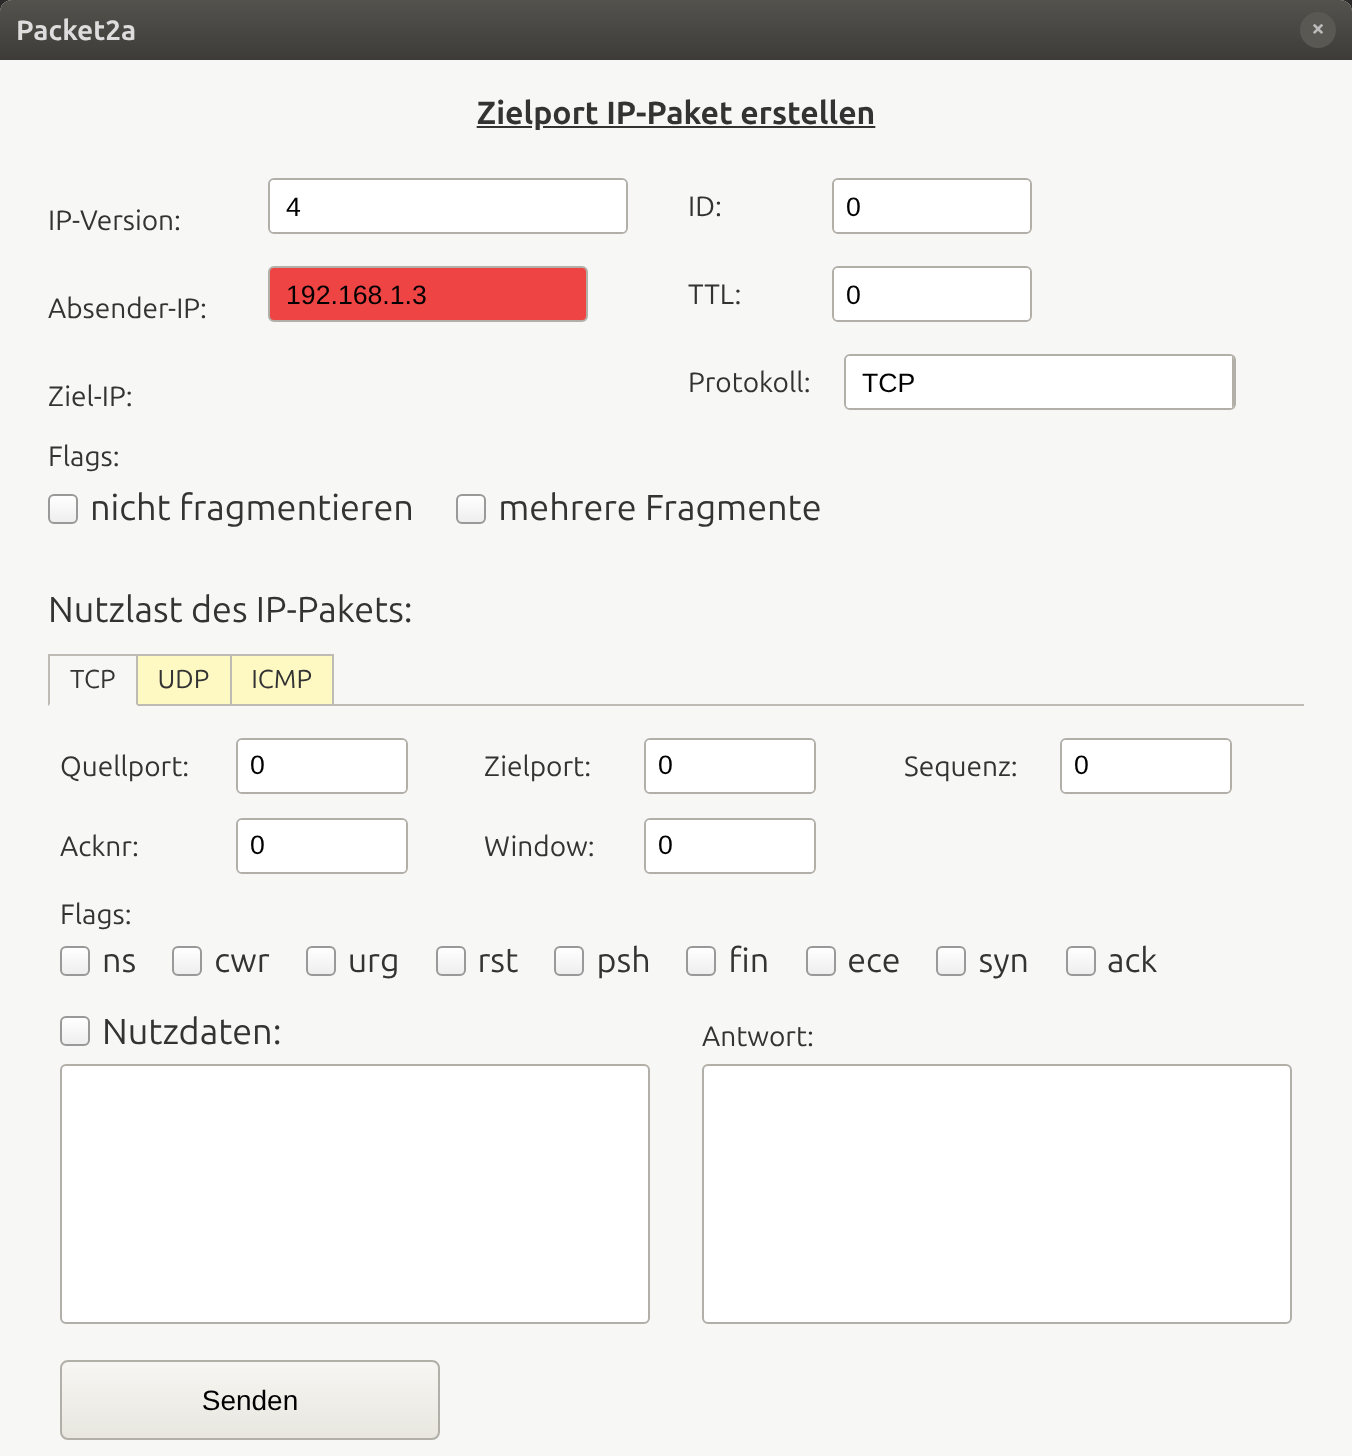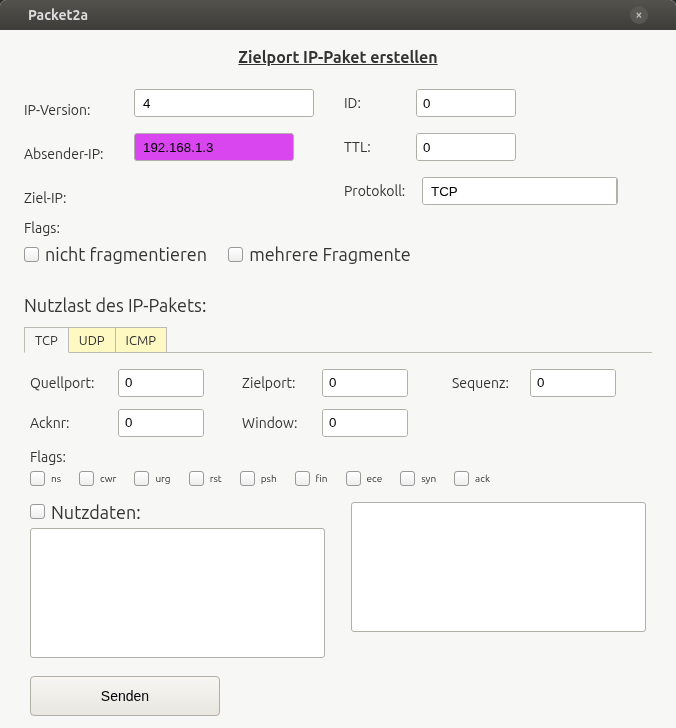--- a/index.html
+++ b/index.html
@@ -18,21 +18,21 @@
     border-radius: 6px 6px 0 0;
     overflow: hidden;
     position: relative;
   }
   .titlebar {
     height: 30px;
     background: linear-gradient(#54524d, #3e3c38);
     color: #ddd;
     display: flex;
     align-items: center;
-    padding: 0 28px;
+    padding: 0 8px;
     font-weight: bold;
     font-size: 14px;
     position: relative;
   }
   .titlebar .title { flex: 1; }
   .titlebar .close {
     width: 18px; height: 18px;
     border-radius: 50%;
     background: #5a5853;
     color: #bbb;
@@ -86,21 +86,21 @@
     background: linear-gradient(#f7f6f2, #e7e5de);
     display:flex; align-items:center; justify-content:center;
     cursor: pointer;
   }
   .arrow-down {
     width:0;height:0;border-left:4px solid transparent;border-right:4px solid transparent;border-top:5px solid #555;
   }
   .textfield {
     height: 28px;
     border: 1px solid #b1afa8;
-    background: #d946ef;
+    background: #ef4444;
     border-radius: 3px;
     padding: 0 8px;
     outline:none;
   }
 
   .spinner {
     position: relative;
     height: 28px;
     border: 1px solid #b1afa8;
     background: #fff;
@@ -154,24 +154,24 @@
     margin-bottom:-1px;
   }
   .tabbody {
     padding: 16px 6px 8px 6px;
   }
   .tcp-row {
     display:flex; align-items:center; margin-bottom: 12px; gap: 10px;
   }
   .tcp-lbl { font-size:14px; }
 
-  .flags-row .cb { margin-right: 8px; font-size: 10px;}
+  .flags-row .cb { margin-right: 8px; font-size: 17px;}
   .flags-row { display:flex; flex-wrap: wrap; gap: 0 10px; margin-top:6px;}
 
-  .textarea-pair { display:flex; gap: 26px; margin-top: 6px;}
+  .textarea-pair { display:flex; gap: 26px; margin-top: 6px; align-items: flex-end;}
   .ta-col { flex:1; display:flex; flex-direction:column; }
   .ta-label { font-size:14px; margin-bottom:6px; display:flex; align-items:center; gap:6px;}
   textarea.bigbox {
     width: 100%;
     height: 130px;
     border: 1px solid #b1afa8;
     border-radius: 3px;
     background:#fff;
     resize:none;
     outline:none;
@@ -348,20 +348,23 @@
         <div class="ta-col">
           <div class="ta-label">
             <label class="cb" style="margin-right:0">
               <span class="box"></span>
                 <span>Nutzdaten:</span>
             </label>
           </div>
           <textarea class="bigbox" style=""></textarea>
         </div>
         <div class="ta-col">
+          <div class="ta-label">
+              <span>Antwort:</span>
+            </div>
           <textarea class="bigbox" style=""></textarea>
         </div>
       </div>
 
       <button class="send-btn">Senden</button>
 
     </div>
   </div>
 </div>
 

